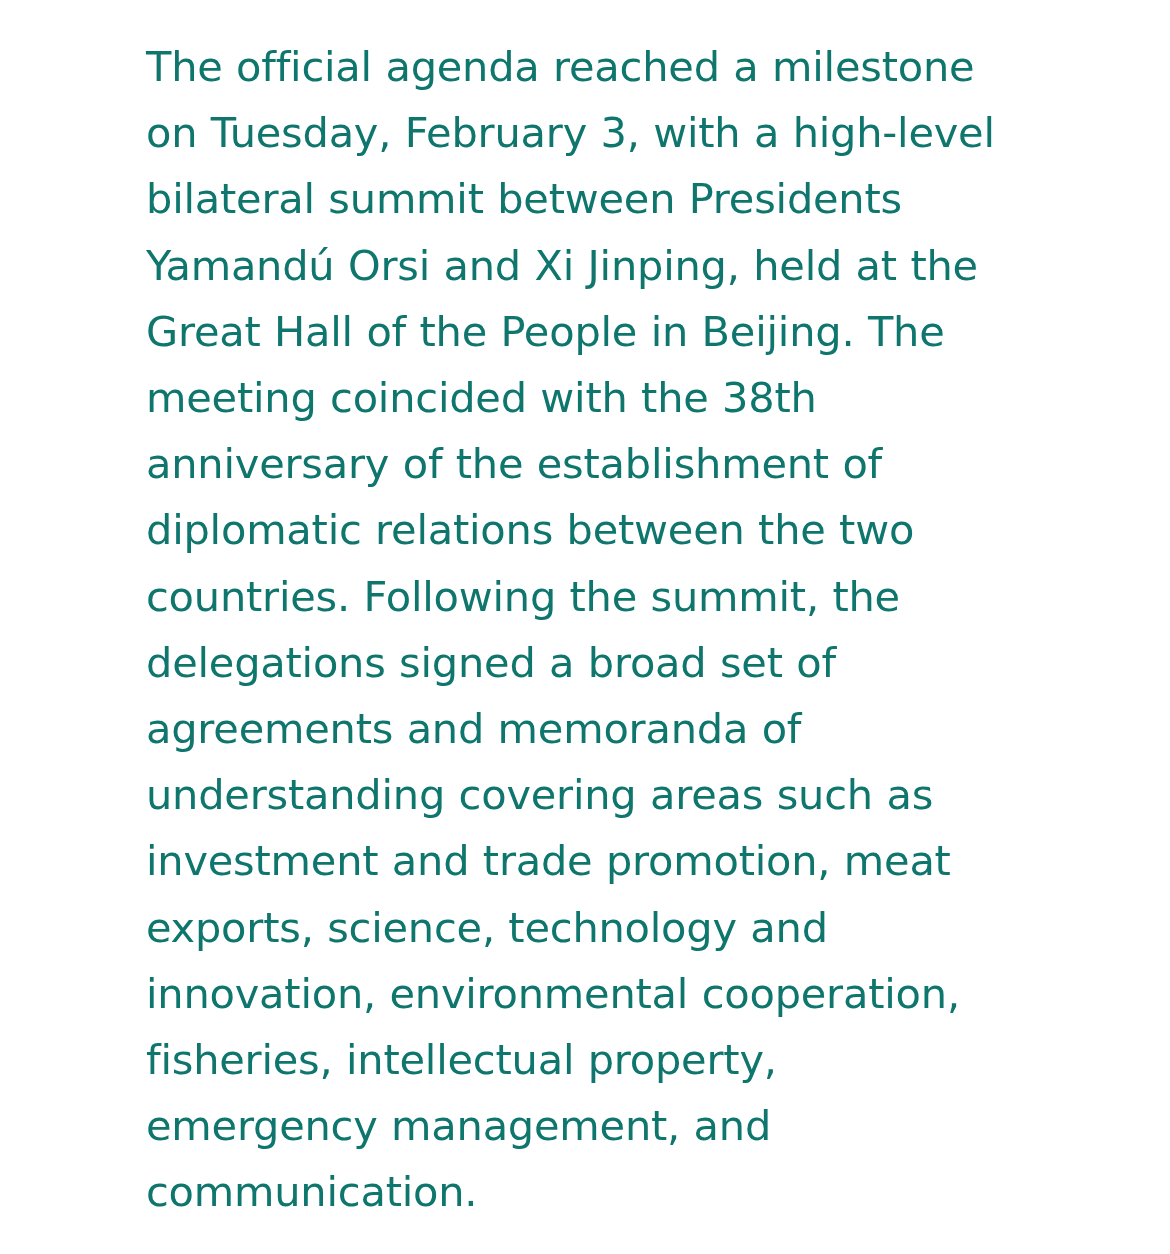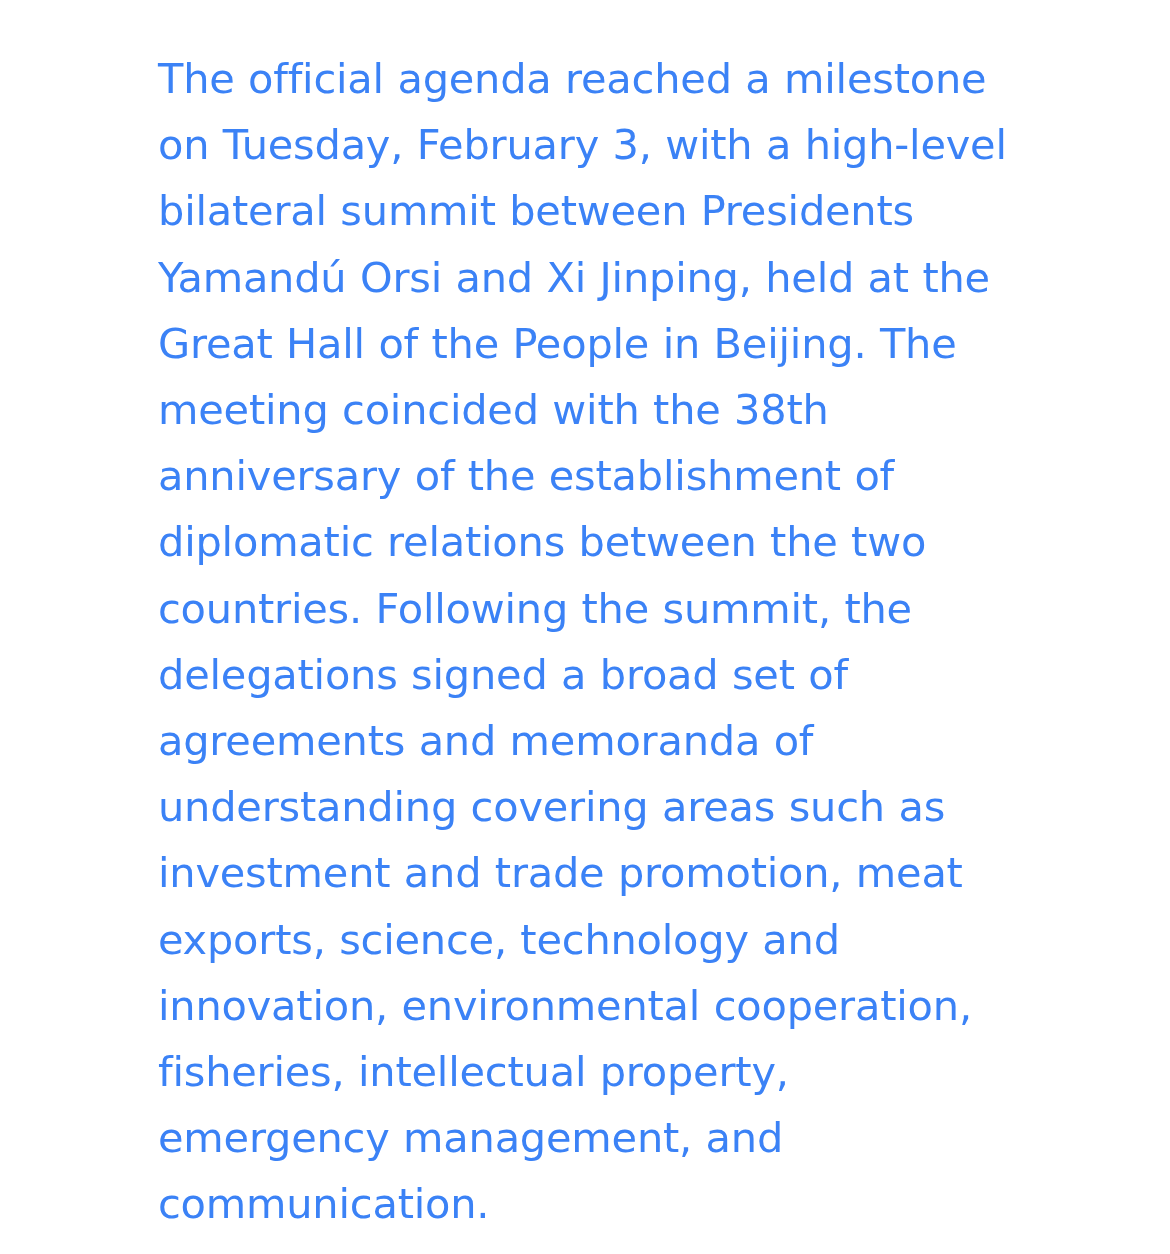--- a/index.html
+++ b/index.html
@@ -14,22 +14,22 @@
     font-family: "DejaVu Sans", sans-serif;
   }
   .page {
     box-sizing: border-box;
     width: 1170px;
     height: 1254px;
     padding: 34px 150px 0 146px;
     background: #ffffff;
   }
   .body-paragraph {
-    margin: 12px;
-    color: #3b82f6;
+    margin: 0;
+    color: #0f766e;
     font-family: "DejaVu Sans", sans-serif;
     font-size: 41.5px;
     line-height: 66.2px;
     letter-spacing: -0.2px;
     font-weight: 400;
     text-align: left;
     white-space: pre-wrap;
     word-spacing: 0.5px;
   }
 </style>

